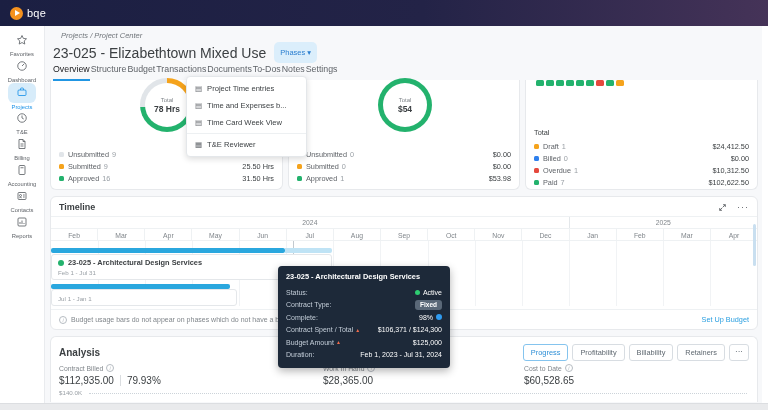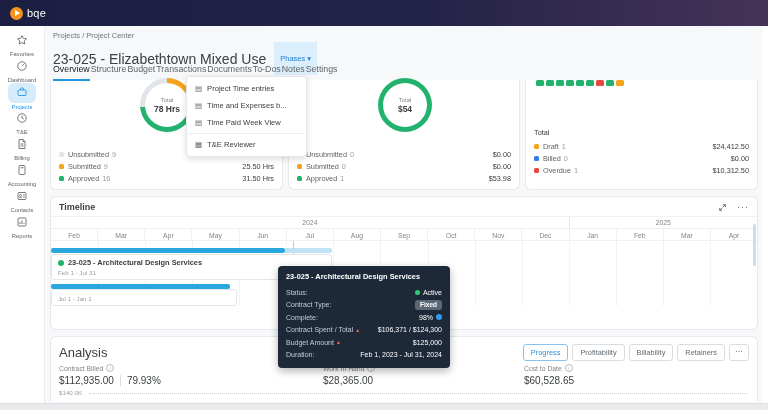--- a/index.html
+++ b/index.html
@@ -31,24 +31,24 @@
   .side-item svg { width:12px; height:12px; stroke:#5f6368; fill:none; stroke-width:1.7; }
   .side-item .slabel { font-size:5.8px; color:#5f6368; margin-top:1px; }
   .side-item.active .iconwrap { background:#d7ecfa; border-radius:6px; padding:1px 8px; }
   .side-item.active svg { stroke:#1c93e8; }
   .side-item.active .slabel { color:#1c93e8; }
 
   
   .main-bg { position:absolute; left:45px; top:26px; width:717px; height:377px; background:#f7f8fa; }
   .bottom-strip { position:absolute; left:0; top:403px; width:768px; height:7px; background:#e9eaec; border-top:1px solid #dcdee1; z-index:40; }
 
-  .breadcrumb { position:absolute; left:53px; top:31px; font-size:7.5px; color:#70757a; z-index:2; }
+  .breadcrumb { position:absolute; left:61px; top:31px; font-size:7.5px; color:#70757a; z-index:2;font-style:italic; }
   .title-row { position:absolute; left:53px; top:42px; display:flex; align-items:center; gap:8px; z-index:2; }
   .page-title { font-size:14px; color:#3c4043; }
-  .phases-chip { background:#dbeefb; color:#2b7fd0; font-size:7.5px; padding:12px 6px; border-radius:0; cursor:pointer; }
+  .phases-chip { background:#dbeefb; color:#2b7fd0; font-size:7.5px; padding:6px 6px; border-radius:5px; cursor:pointer; }
   .tabs { position:absolute; left:53px; top:64px; display:flex; gap:1px; z-index:2; }
   .tab { font-size:8.8px; color:#5f6368; padding-bottom:5px; cursor:pointer; }
   .tab.active { color:#202124; border-bottom:2.5px solid #2196e3; }
 
   
   .card { position:absolute; background:#fff; border:1px solid #e7e9ec; border-top:none;
     border-radius:0 0 6px 6px; z-index:1; }
   #card-time    { left:50px;  top:80px; width:233px; height:110px; }
   #card-expense { left:288px; top:80px; width:232px; height:110px; }
   #card-invoice { left:525px; top:80px; width:233px; height:110px; }
@@ -125,21 +125,21 @@
   .tt-active-dot { width:5px; height:5px; border-radius:50%; background:#2ecc71; }
   .tt-active { color:#fff; }
   .tt-badge { background:#5a6878; color:#fff; font-size:6.5px; font-weight:bold; padding:1.5px 5px; border-radius:3px; }
   .tt-bluedot { width:6px; height:6px; border-radius:50%; background:#2f9bf0; }
   .tt-warn { color:#ef6c4d; font-size:5px; margin-left:2px; }
 
   
   #analysis-card { position:absolute; left:50px; top:336px; width:708px; height:66px;
     background:#fff; border:1px solid #e7e9ec; border-radius:6px 6px 0 0; border-bottom:none; z-index:1; }
   .an-header { position:absolute; left:8px; top:7px; right:8px; display:flex; align-items:center; }
-  .an-title { font-size:13px; font-weight:normal; color:#3c4043; }
+  .an-title { font-size:10px; font-weight:bold; color:#3c4043; }
   .an-buttons { margin-left:auto; display:flex; gap:4px; }
   .an-btn { font-size:7.4px; color:#5f6870; background:#fff; border:1px solid #d8dde2; border-radius:3px;
     padding:3px 7px; cursor:pointer; }
   .an-btn.active { color:#2e8fd6; border-color:#85c4ee; }
   .an-more { font-size:8px; color:#5f6870; border:1px solid #d8dde2; border-radius:3px; padding:3px 5px; cursor:pointer; line-height:7px; }
   .metric { position:absolute; top:27px; }
   .metric .mlabel { font-size:6.8px; color:#80868b; display:flex; align-items:center; gap:3px; }
   .metric .mvalue { font-size:10px; color:#3c4043; margin-top:3px; display:flex; align-items:center; }
   .m-extra { border-left:1px solid #dadde0; margin-left:6px; padding-left:6px; }
   #metric-1 { left:8px; } #metric-2 { left:272px; } #metric-3 { left:473px; }
@@ -326,35 +326,41 @@
         <span>Billed</span>
         <span class="leg-count">0</span>
         <span class="leg-val">$0.00</span>
       </div>
       <div class="leg-row">
         <div class="leg-dot" style="background: rgb(229, 73, 61);"></div>
         <span>Overdue</span>
         <span class="leg-count">1</span>
         <span class="leg-val">$10,312.50</span>
       </div>
+      <div class="leg-row">
+        <div class="leg-dot" style="background: rgb(35, 178, 109);"></div>
+        <span>Paid</span>
+        <span class="leg-count">7</span>
+        <span class="leg-val">$102,622.50</span>
+      </div>
     </div>
 </div>
 
 <div class="dropdown" id="dropdown-menu">
     <div class="dd-item">
       <span class="dd-icon">▤</span>
       <span>Project Time entries</span>
     </div>
     <div class="dd-item">
       <span class="dd-icon">▤</span>
       <span>Time and Expenses b...</span>
     </div>
     <div class="dd-item">
       <span class="dd-icon">▤</span>
-      <span>Time Paid Week View</span>
+      <span>Time Card Week View</span>
     </div>
     <div class="dd-divider"></div>
     <div class="dd-item">
       <span class="dd-icon">▦</span>
       <span>T&amp;E Reviewer</span>
     </div>
   </div>
 
 <div id="timeline-card">
   <div class="tl-header">
@@ -420,20 +426,27 @@
 
     <div class="tl-bar" id="bar-1" style="top: 68px; left: 0%; width: 25.4%;">
       <span class="solid" style="width: 100%;"></span>
         <span class="light" style="left: 100%; right: 0px;"></span>
     </div>
     <div class="tl-phase-card" id="phase-card-1" style="top: 73px; left: 0%; width: 26.4%;">
       <div class="tl-phase-dates">Jul 1 - Jan 1</div>
     </div>
   </div>
   <div class="tl-scrollthumb"></div>
+  <div class="tl-note">
+    <span class="note-text">
+      <span class="info-circ">i</span>
+      <span>Budget usage bars do not appear on phases which do not have a budget.</span>
+    </span>
+    <span class="setup-link">Set Up Budget</span>
+  </div>
 </div>
 
 <div class="tooltip">
   <div class="tt-title">23-025 - Architectural Design Services</div>
   <div class="tt-row">
       <span>Status:</span>
     <span class="tt-val">
         <span class="tt-active-dot"></span>
       <span class="tt-active">Active</span>
       </span>

